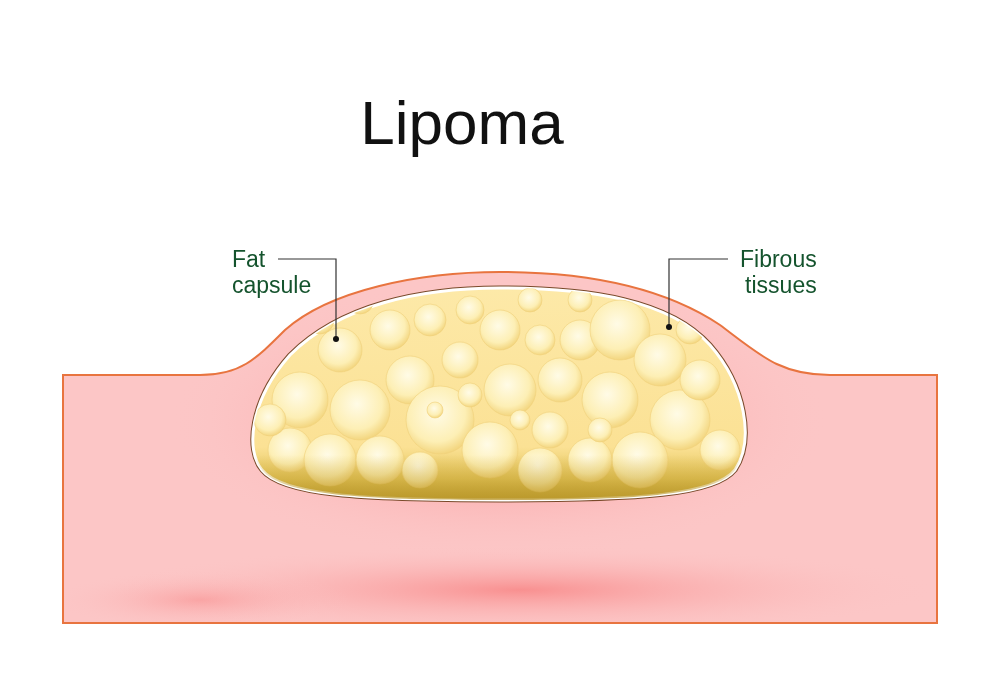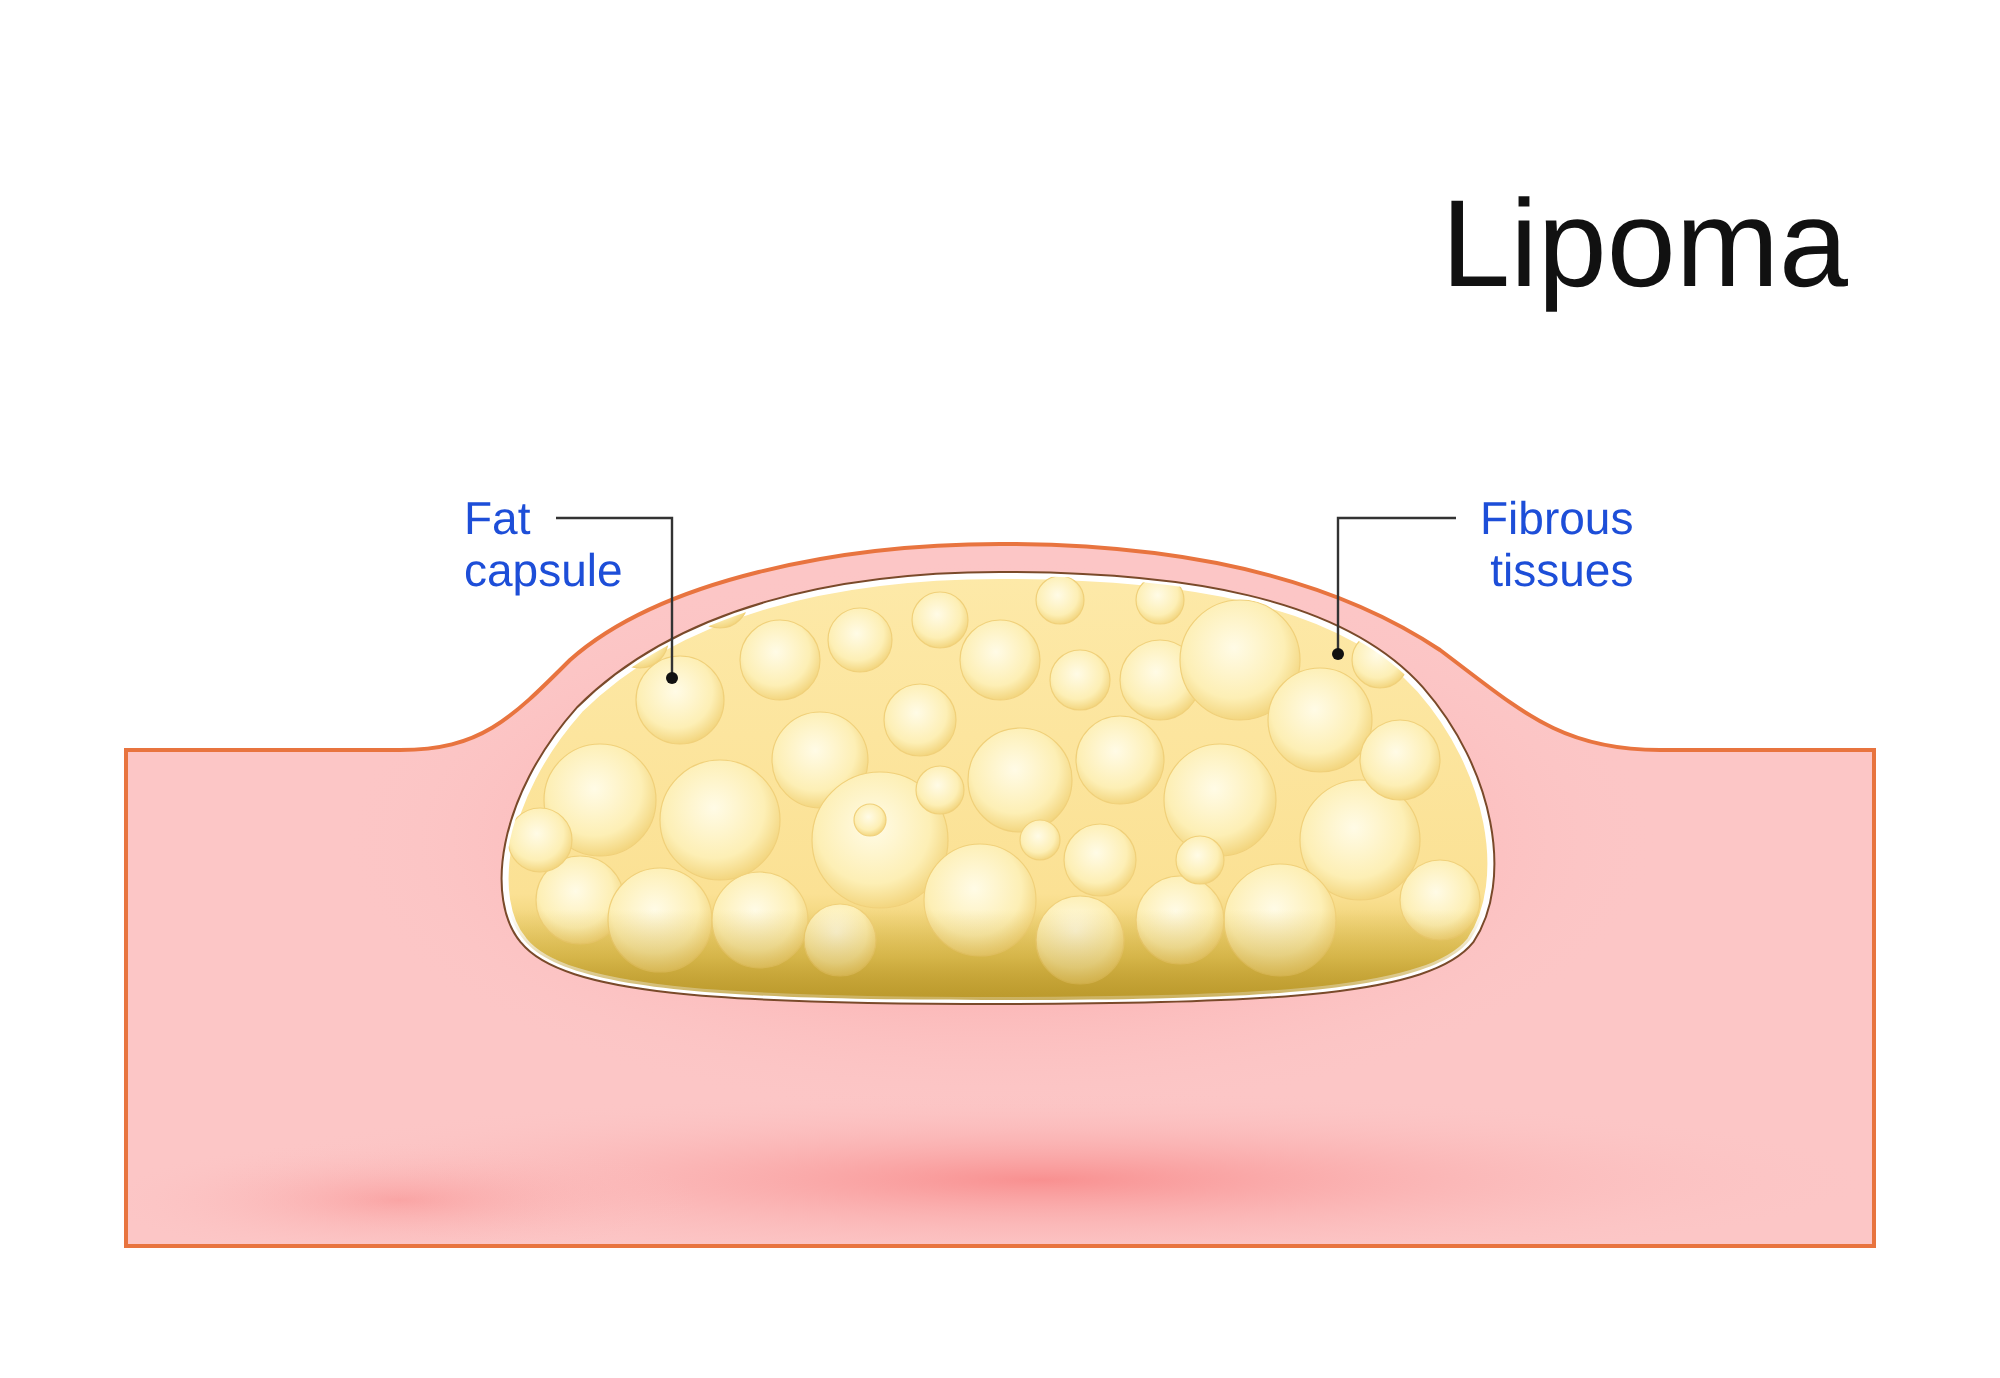--- a/index.html
+++ b/index.html
@@ -1,26 +1,26 @@
 <!DOCTYPE html>
 <html><head>
 <meta charset="utf-8">
 <style>
   html, body { margin: 0; padding: 0; background: #ffffff; }
   body { width: 1000px; height: 689px; position: relative; overflow: hidden; }
   .title {
     position: absolute; left: 0; width: 924px; top: 92px;
-    text-align: right;
+    text-align: center;
     font-family: "Liberation Sans", sans-serif;
     font-size: 62px; color: #111; line-height: 1;
   }
   .label {
     position: absolute;
     font-family: "Liberation Sans", sans-serif;
-    font-size: 23px; color: #1d4ed8; line-height: 26px;
+    font-size: 23px; color: #14532d; line-height: 26px;
   }
   .label-fat { left: 232px; top: 246px; text-align: left; }
   .label-capsule { left: 740px; top: 246px; text-align: right; }
   svg.diagram { position: absolute; left: 0; top: 0; }
 </style>
 </head>
 <body>
 
 <div class="title">Lipoma</div>
 

